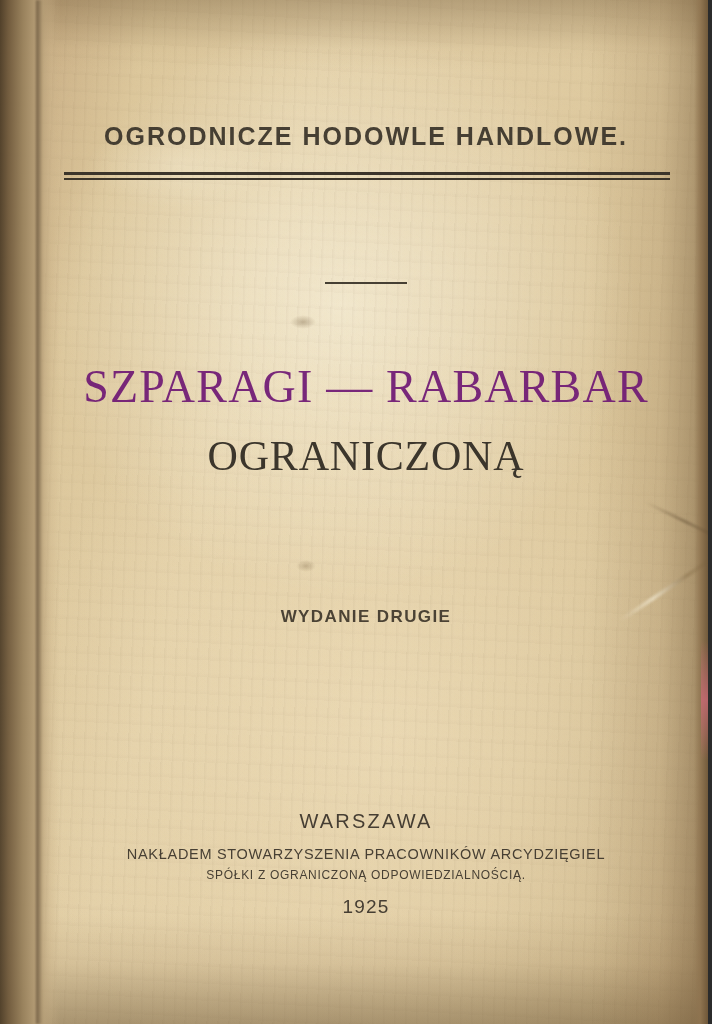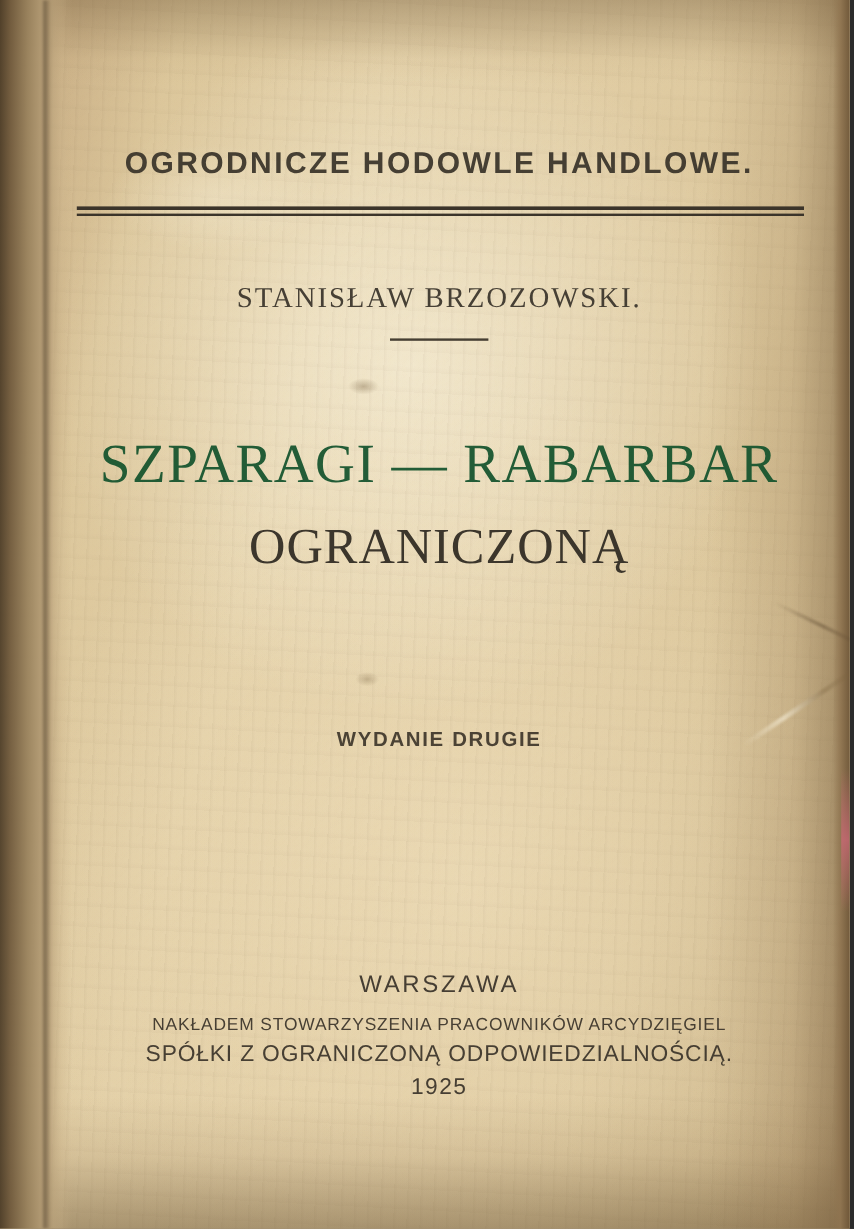--- a/index.html
+++ b/index.html
@@ -181,21 +181,21 @@
     height: 2px;
     background: #463f33;
   }
 
   .title-line1 {
     position: absolute;
     left: 0; right: 0;
     top: 360px;
     font-size: 46px;
     letter-spacing: 1.2px;
-    color: #14532d;
+    color: #701a75;
     white-space: nowrap;
   }
   .title-line2 {
     position: absolute;
     left: 0; right: 0;
     top: 432px;
     font-size: 42px;
     letter-spacing: 0.8px;
     color: #2f2a22;
     white-space: nowrap;
@@ -229,21 +229,21 @@
     font-family: "Liberation Sans", sans-serif;
     font-size: 14.5px;
     letter-spacing: 0.7px;
     color: #3c352b;
   }
   .publisher2 {
     position: absolute;
     left: 0; right: 0;
     top: 868px;
     font-family: "Liberation Sans", sans-serif;
-    font-size: 19px;
+    font-size: 12px;
     letter-spacing: 0.7px;
     color: #3c352b;
   }
   .year {
     position: absolute;
     left: 0; right: 0;
     top: 896px;
     font-family: "Liberation Sans", sans-serif;
     font-size: 19px;
     letter-spacing: 1.2px;
@@ -271,21 +271,20 @@
   <div class="crease-b"></div>
   <div class="stain1"></div>
   <div class="stain2"></div>
 
   <div class="content">
 
     <div class="series-title ink-fade">OGRODNICZE HODOWLE HANDLOWE.</div>
 
     <div class="rule-double"></div>
 
-    <div class="author ink-fade">STANISŁAW BRZOZOWSKI.</div>
 
     <div class="rule-short"></div>
 
     <div class="title-line1 ink-fade">SZPARAGI — RABARBAR</div>
 
     <div class="title-line2 ink-fade">OGRANICZONĄ</div>
 
     <div class="edition ink-fade">WYDANIE DRUGIE</div>
 
     <div class="city ink-fade">WARSZAWA</div>

